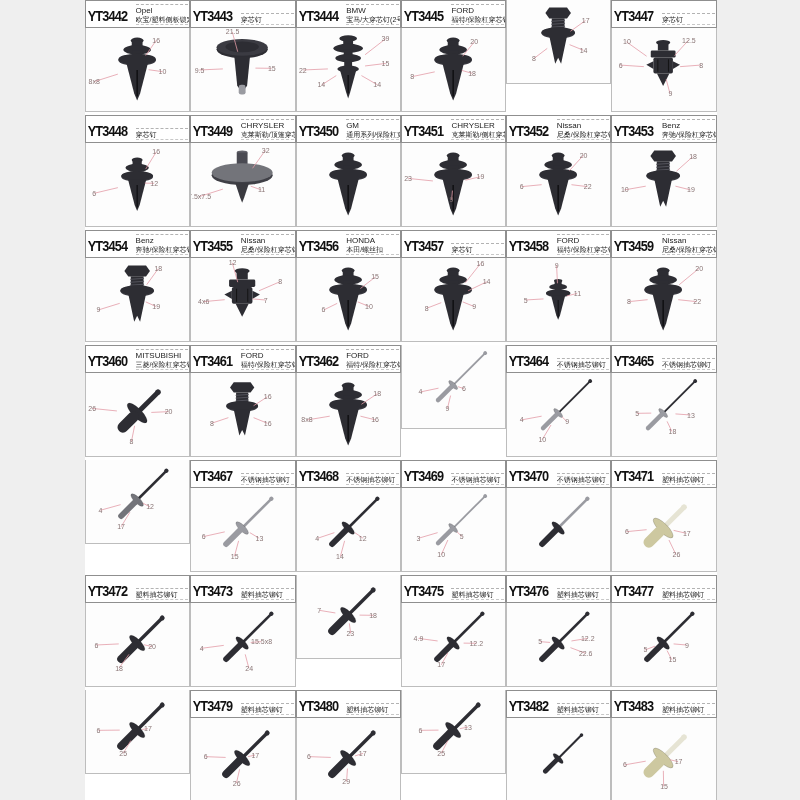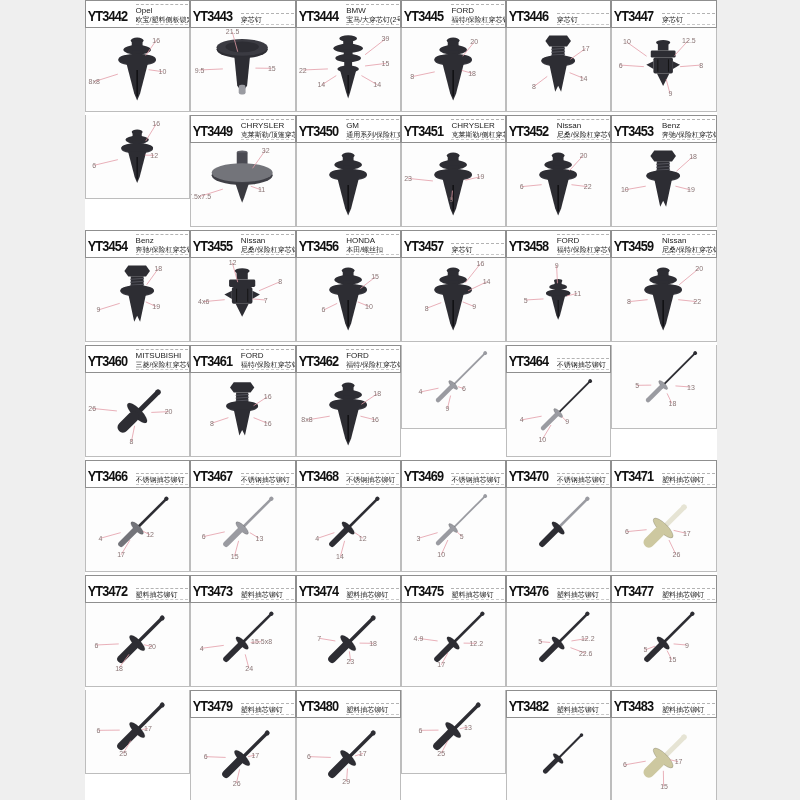--- a/index.html
+++ b/index.html
@@ -150,26 +150,20 @@
             <line x1="73.5" y1="13.4" x2="61.7" y2="28.0" stroke="#e39aa6" stroke-width="0.8"></line>
             <line x1="10.5" y1="48.7" x2="33.3" y2="43.9" stroke="#e39aa6" stroke-width="0.8"></line>
             <line x1="71.4" y1="45.4" x2="60.7" y2="42.4" stroke="#e39aa6" stroke-width="0.8"></line>
           </svg>
           <span class="ann" style="left: 70%; top: 16%;">20</span>
           <span class="ann" style="left: 10%; top: 58%;">8</span>
           <span class="ann" style="left: 68%; top: 54%;">18</span>
         </div>
       </div>
       <div class="cell">
-        <div class="label">
-          <span class="pid">YT3446</span>
-          <span class="sub">
-            <span class="desc">穿芯钉</span>
-          </span>
-        </div>
         <div class="photo">
           <svg viewBox="0 0 105 83">
             <path d="M43 7 L61 7 L65 12.5 L61 18 L43 18 L39 12.5 Z" fill="#2d2d33"></path>
             <rect x="45.5" y="18" width="13" height="11" fill="#2d2d33"></rect>
             <line x1="45" y1="21" x2="59" y2="20" stroke="#54545c" stroke-width="1"></line>
             <line x1="45" y1="24" x2="59" y2="23" stroke="#54545c" stroke-width="1"></line>
             <line x1="45" y1="27" x2="59" y2="26" stroke="#54545c" stroke-width="1"></line>
             <ellipse cx="52" cy="33" rx="17" ry="5.5" fill="#3a3a41"></ellipse>
             <ellipse cx="52" cy="32" rx="17" ry="5" fill="#2d2d33"></ellipse>
             <path d="M43 36 L49 64 L52 58 L55 64 L61 36 Z" fill="#2d2d33"></path>
@@ -211,20 +205,26 @@
           <span class="ann" style="left: 14%; top: 16%;">10</span>
           <span class="ann" style="left: 74%; top: 14%;">12.5</span>
           <span class="ann" style="left: 8%; top: 44%;">6</span>
           <span class="ann" style="left: 86%; top: 44%;">8</span>
           <span class="ann" style="left: 56%; top: 78%;">9</span>
         </div>
       </div>
     </div>
     <div class="row">
       <div class="cell">
+        <div class="label">
+          <span class="pid">YT3448</span>
+          <span class="sub">
+            <span class="desc">穿芯钉</span>
+          </span>
+        </div>
         <div class="photo">
           <svg viewBox="0 0 105 83">
             <g transform="translate(52 42) scale(0.85) translate(-52 -42)">
               <ellipse cx="52" cy="12" rx="6.5" ry="3" fill="#2d2d33"></ellipse>
               <rect x="46.5" y="12" width="11" height="7" rx="2" fill="#2d2d33"></rect>
               <ellipse cx="52" cy="21.5" rx="14" ry="4.8" fill="#2d2d33"></ellipse>
               <rect x="47" y="22" width="10" height="7" fill="#2d2d33"></rect>
               <ellipse cx="52" cy="32" rx="19" ry="6" fill="#3a3a41"></ellipse>
               <ellipse cx="52" cy="31" rx="19" ry="5.6" fill="#2d2d33"></ellipse>
               <path d="M41 35 L49 66 L52 73 L55 66 L63 35 Z" fill="#2d2d33"></path>
@@ -656,46 +656,46 @@
             <line x1="14.7" y1="47.0" x2="35.2" y2="43.2" stroke="#e39aa6" stroke-width="0.8"></line>
             <line x1="60.9" y1="48.7" x2="56.0" y2="43.9" stroke="#e39aa6" stroke-width="0.8"></line>
             <line x1="35.7" y1="67.2" x2="44.7" y2="52.2" stroke="#e39aa6" stroke-width="0.8"></line>
           </svg>
           <span class="ann" style="left: 14%; top: 56%;">4</span>
           <span class="ann" style="left: 58%; top: 58%;">9</span>
           <span class="ann" style="left: 34%; top: 80%;">10</span>
         </div>
       </div>
       <div class="cell">
+        <div class="label">
+          <span class="pid">YT3465</span>
+          <span class="sub">
+            <span class="desc">不锈钢抽芯铆钉</span>
+          </span>
+        </div>
         <div class="photo">
           <svg viewBox="0 0 105 83">
             <g transform="rotate(45 52 40)">
               <rect x="51.1" y="-6" width="1.8" height="46" fill="#2d2d33"></rect>
               <circle cx="52" cy="-6" r="2" fill="#2d2d33"></circle>
               <ellipse cx="52" cy="40" rx="6" ry="2.2" fill="#9a9ba1" stroke="rgba(0,0,0,0.25)" stroke-width="0.6"></ellipse>
               <rect x="49.75" y="40" width="4.5" height="24" rx="2.25" fill="#9a9ba1"></rect>
             </g>
             <line x1="25.2" y1="40.3" x2="39.9" y2="40.1" stroke="#e39aa6" stroke-width="0.8"></line>
             <line x1="79.8" y1="42.0" x2="64.5" y2="40.9" stroke="#e39aa6" stroke-width="0.8"></line>
             <line x1="60.9" y1="58.8" x2="56.0" y2="48.5" stroke="#e39aa6" stroke-width="0.8"></line>
           </svg>
           <span class="ann" style="left: 24%; top: 48%;">5</span>
           <span class="ann" style="left: 76%; top: 50%;">13</span>
           <span class="ann" style="left: 58%; top: 70%;">18</span>
         </div>
       </div>
     </div>
     <div class="row">
       <div class="cell">
-        <div class="label">
-          <span class="pid">YT3466</span>
-          <span class="sub">
-            <span class="desc">不锈钢抽芯铆钉</span>
-          </span>
-        </div>
         <div class="photo">
           <svg viewBox="0 0 105 83">
             <g transform="rotate(45 52 40)">
               <rect x="50.7" y="-2" width="2.6" height="42" fill="#2d2d33"></rect>
               <circle cx="52" cy="-2" r="2.2" fill="#2d2d33"></circle>
               <ellipse cx="52" cy="40" rx="8.5" ry="3" fill="#73747a" stroke="rgba(0,0,0,0.25)" stroke-width="0.6"></ellipse>
               <rect x="49" y="40" width="6" height="26" rx="3" fill="#73747a"></rect>
             </g>
             <line x1="14.7" y1="50.4" x2="35.2" y2="44.7" stroke="#e39aa6" stroke-width="0.8"></line>
             <line x1="65.1" y1="47.0" x2="57.9" y2="43.2" stroke="#e39aa6" stroke-width="0.8"></line>
@@ -864,26 +864,20 @@
             <line x1="10.5" y1="45.4" x2="33.3" y2="42.4" stroke="#e39aa6" stroke-width="0.8"></line>
             <line x1="71.4" y1="38.6" x2="60.7" y2="39.4" stroke="#e39aa6" stroke-width="0.8"></line>
             <line x1="58.8" y1="65.5" x2="55.1" y2="51.5" stroke="#e39aa6" stroke-width="0.8"></line>
           </svg>
           <span class="ann" style="left: 10%; top: 54%;">4</span>
           <span class="ann" style="left: 68%; top: 46%;">15.5x8</span>
           <span class="ann" style="left: 56%; top: 78%;">24</span>
         </div>
       </div>
       <div class="cell">
-        <div class="label">
-          <span class="pid">YT3474</span>
-          <span class="sub">
-            <span class="desc">塑料抽芯铆钉</span>
-          </span>
-        </div>
         <div class="photo">
           <svg viewBox="0 0 105 83">
             <g transform="rotate(45 52 40)">
               <rect x="50.3" y="4" width="3.4" height="36" fill="#2d2d33"></rect>
               <circle cx="52" cy="4" r="2.5" fill="#2d2d33"></circle>
               <ellipse cx="52" cy="40" rx="10.5" ry="3.6" fill="#2d2d33" stroke="rgba(0,0,0,0.25)" stroke-width="0.6"></ellipse>
               <rect x="48" y="40" width="8" height="27" rx="4" fill="#2d2d33"></rect>
             </g>
             <line x1="23.1" y1="35.3" x2="39.0" y2="37.9" stroke="#e39aa6" stroke-width="0.8"></line>
             <line x1="77.7" y1="40.3" x2="63.6" y2="40.1" stroke="#e39aa6" stroke-width="0.8"></line>

